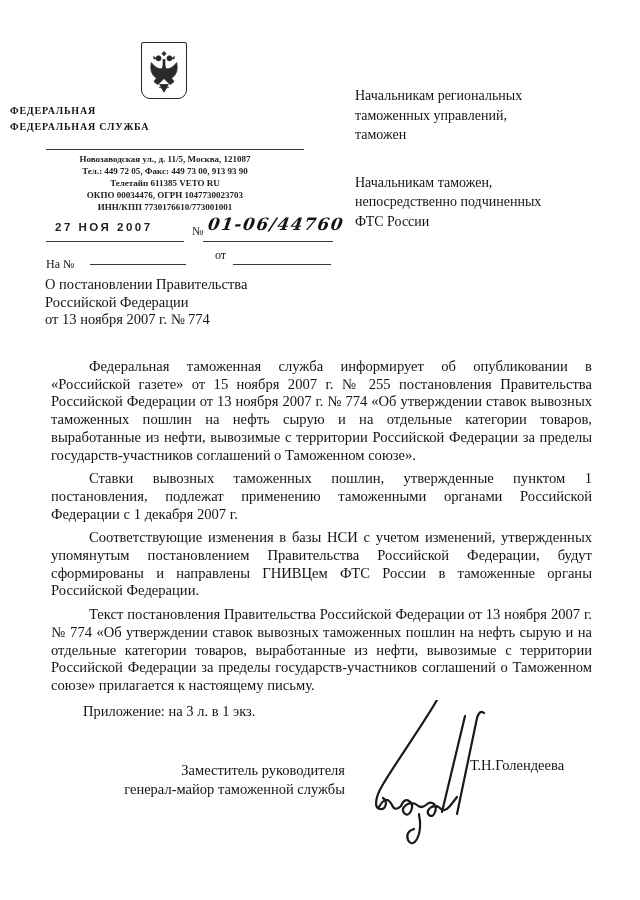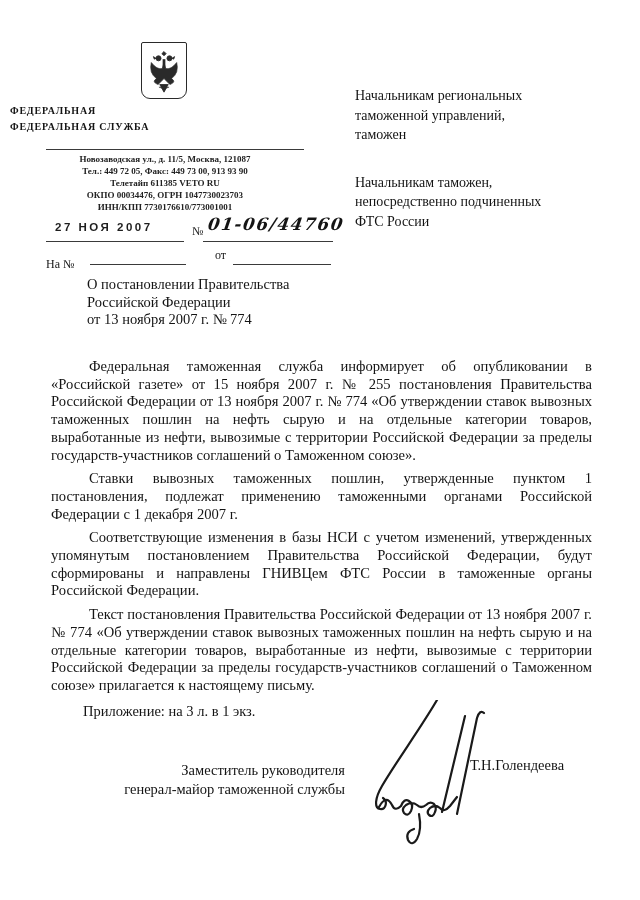--- a/index.html
+++ b/index.html
@@ -58,21 +58,21 @@
     white-space: nowrap;
   }
   .ref-underline   { position: absolute; left: 203px; top: 241px; width: 130px; border-top: 1.4px solid #3a3a3a; }
   .na-label  { position: absolute; left: 46px;  top: 257px; font-size: 12px; }
   .na-underline    { position: absolute; left: 90px;  top: 264px; width: 96px;  border-top: 1.4px solid #3a3a3a; }
   .ot-label  { position: absolute; left: 215px; top: 248px; font-size: 12px; }
   .ot-underline    { position: absolute; left: 233px; top: 264px; width: 98px;  border-top: 1.4px solid #3a3a3a; }
   
   .subject {
     position: absolute; left: 45px; top: 276px; width: 300px;
-    font-size: 14.5px; line-height: 17.5px; margin-left: 42px;
+    font-size: 14.5px; line-height: 17.5px;
   }
   .addressees {
     position: absolute; left: 355px; top: 58px; width: 260px;
     font-size: 14px; line-height: 19.5px; margin-top: 28px;
   }
   .addressee-block { margin: 0 0 28px 0; }
   
   .body-text {
     position: absolute; left: 45px; top: 352px; width: 553px;
     font-size: 14.6px; line-height: 17.7px;
@@ -146,21 +146,21 @@
 
   <div class="subject">
     <div>О постановлении Правительства</div>
     <div>Российской Федерации</div>
     <div>от 13 ноября 2007 г. № 774</div>
   </div>
 
   <div class="addressees">
     <div class="addressee-block">
       <div>Начальникам региональных</div>
-      <div>таможенной управлений,</div>
+      <div>таможенных управлений,</div>
       <div>таможен</div>
     </div>
     <div class="addressee-block">
       <div>Начальникам таможен,</div>
       <div>непосредственно подчиненных</div>
       <div>ФТС России</div>
     </div>
   </div>
 
   <div class="body-text">

